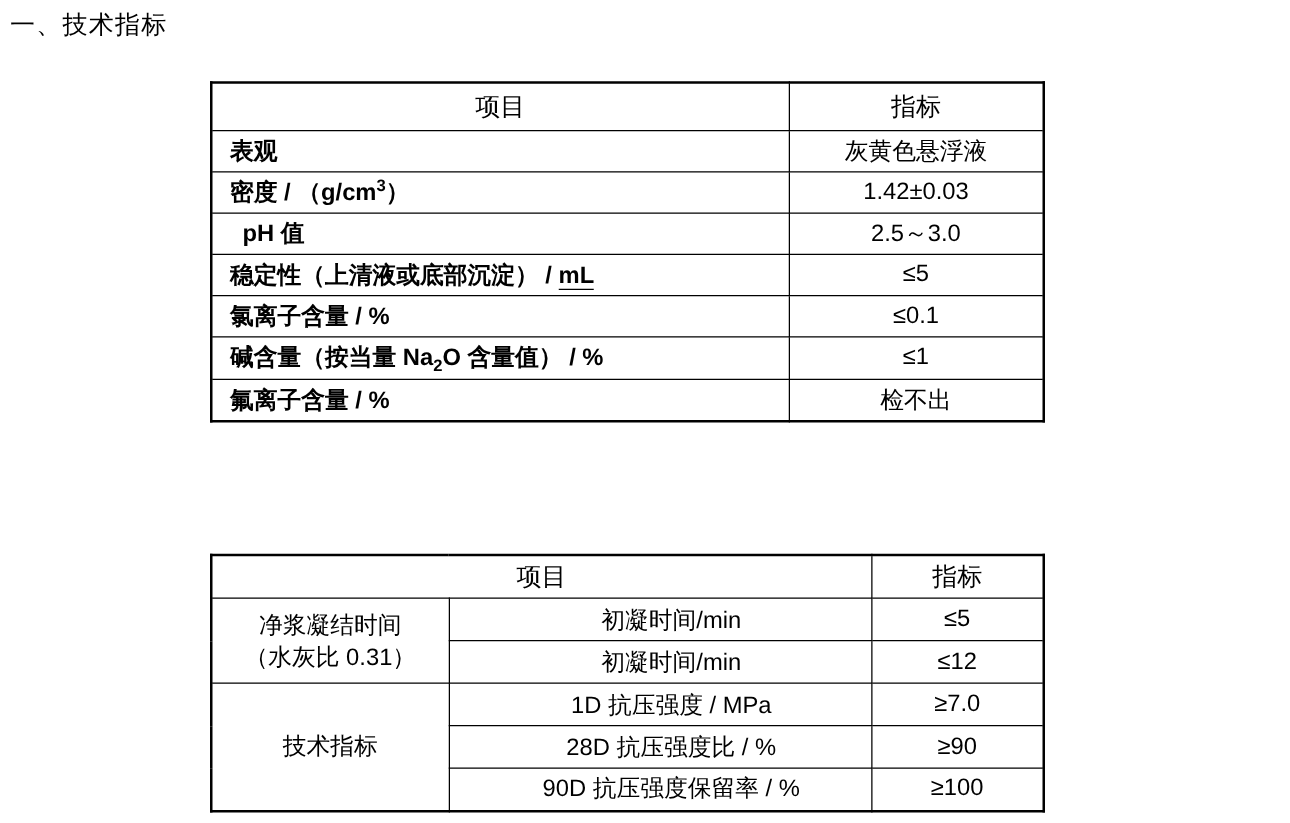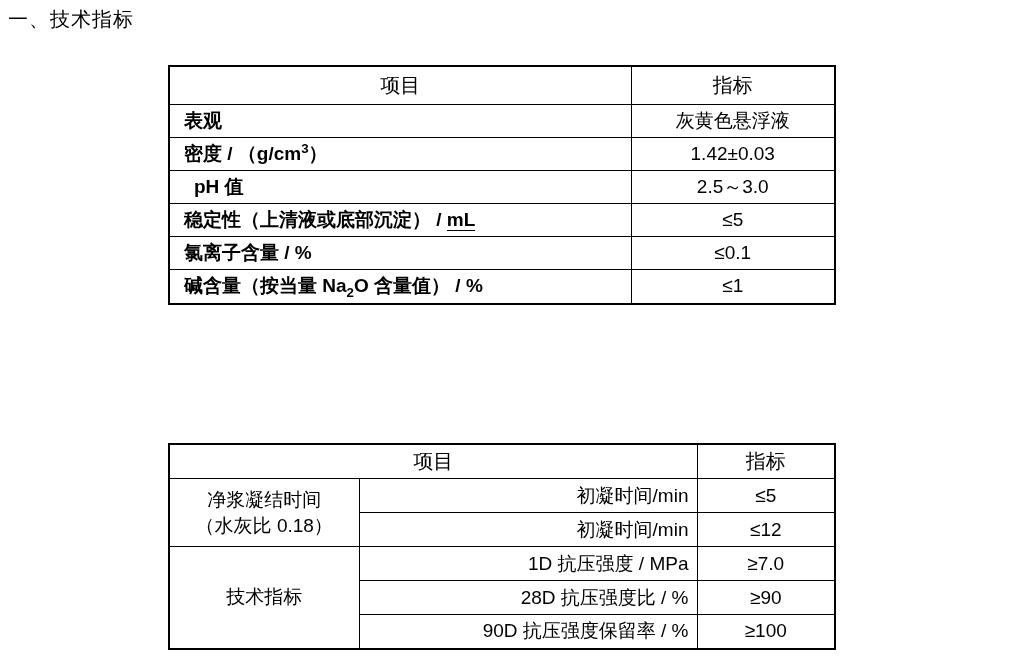--- a/index.html
+++ b/index.html
@@ -90,21 +90,21 @@
   }
   #table2 {
     width: 668px;
     border: 2px solid #000;
   }
   #table2 td {
     border: 1px solid #000;
     height: 34px;
   }
   #table2 .c1 { width: 190px; text-align: center; }
-  #table2 .c2 { width: 338px; text-align: right; padding-left: 26px; }
+  #table2 .c2 { width: 338px; text-align: center; padding-left: 26px; }
   #table2 .c3 { width: 138px; text-align: center; }
   #table2 .hdr {
     text-align: center;
     font-size: 20px;
   }
 </style>
 </head>
 <body>
 
 <div class="page">
@@ -138,41 +138,45 @@
           <td class="item">稳定性（上清液或底部沉淀） / <span class="uline">mL</span></td>
           <td class="val">≤5</td>
         </tr>
         <tr>
           <td class="item">氯离子含量 / %</td>
           <td class="val">≤0.1</td>
         </tr>
         <tr>
           <td class="item">碱含量（按当量 Na<sub>2</sub>O 含量值） / %</td>
           <td class="val">≤1</td>
+        </tr>
+        <tr>
+          <td class="item">氟离子含量 / %</td>
+          <td class="val">检不出</td>
         </tr>
       </tbody>
     </table>
   </div>
 
   <div id="table2-wrap">
     <table class="spec" id="table2">
       <colgroup>
         <col class="c1col" style="width:190px">
         <col class="c2col" style="width:338px">
         <col class="c3col" style="width:138px">
       </colgroup>
       <tbody>
         <tr>
           <td class="hdr" colspan="2">项目</td>
           <td class="hdr">指标</td>
         </tr>
         <tr>
           <td class="c1" rowspan="2">
             <div>净浆凝结时间</div>
-            <div>（水灰比 0.18）</div>
+            <div>（水灰比 0.31）</div>
           </td>
           <td class="c2">初凝时间/min</td>
           <td class="c3">≤5</td>
         </tr>
         <tr>
           <td class="c2">初凝时间/min</td>
           <td class="c3">≤12</td>
         </tr>
         <tr>
           <td class="c1" rowspan="3">技术指标</td>

